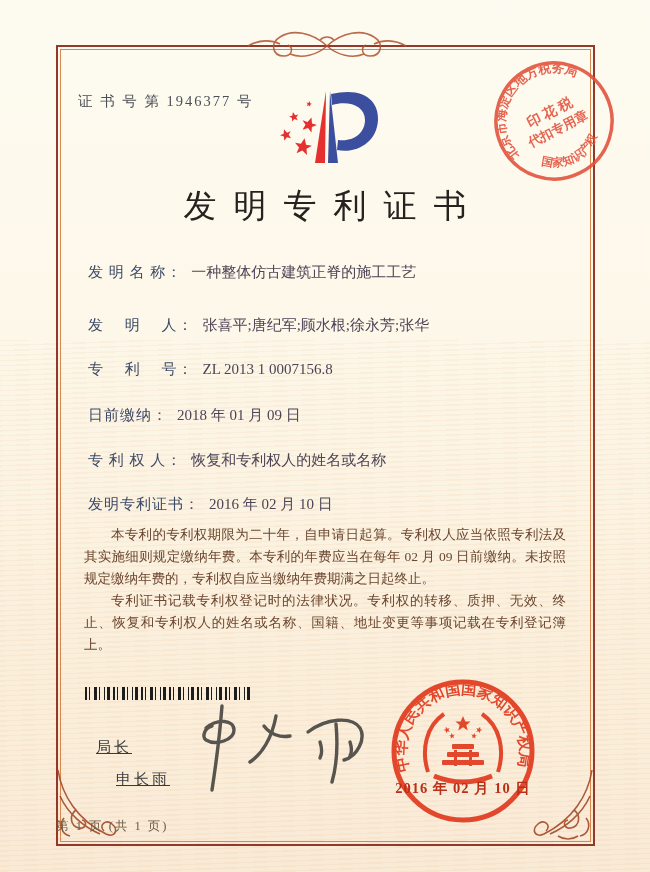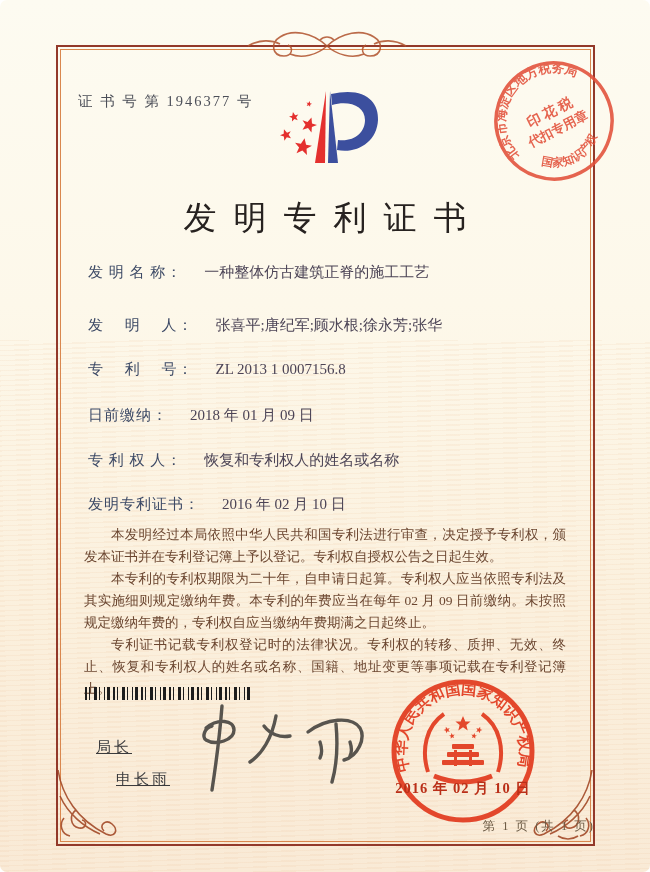--- a/index.html
+++ b/index.html
@@ -1,21 +1,20 @@
 <!DOCTYPE html>
 <html><head>
 <meta charset="utf-8">
 <style>
   * { margin:0; padding:0; box-sizing:border-box; }
   html,body { width:650px; height:872px; }
   body { font-family:"Liberation Serif","DejaVu Serif",serif; }
   .paper {
     position:relative; width:650px; height:872px; overflow:hidden;
     background:linear-gradient(180deg,#fdfbf1 0%,#fdf8ea 35%,#fbf0dd 70%,#f9ead6 100%);
-    border-radius:7px;
   }
   .moire {
     position:absolute; left:0; right:0; top:340px; bottom:0;
     background:repeating-linear-gradient(178deg, rgba(224,150,92,.14) 0 1.5px, rgba(255,255,255,0) 1.5px 5px);
     opacity:.55; pointer-events:none;
   }
   .frame {
     position:absolute; left:56px; top:45px; width:539px; height:801px;
     border:2px solid #93392a;
   }
@@ -24,27 +23,27 @@
   }
   .ornament { position:absolute; pointer-events:none; }
   .cert-no {
     position:absolute; left:78px; top:92px; font-size:14.5px; color:#4c4f58; letter-spacing:2px;
   }
   .logo { position:absolute; left:245px; top:78px; width:170px; height:108px; }
   .tax-seal {
     position:absolute; left:489px; top:56px; width:130px; height:130px; opacity:.88;
   }
   .title {
-    position:absolute; left:0; right:0; top:196px; text-align:center;
+    position:absolute; left:0; right:0; top:184px; text-align:center;
     font-size:33px; color:#272220; letter-spacing:17px; padding-left:17px; font-weight:500;
   }
   .fields { position:absolute; left:88px; top:263px; width:480px; }
   .row { position:absolute; left:0; font-size:15px; white-space:nowrap; }
   .row .lbl { color:#3d4a66; letter-spacing:1px;text-align:right; }
-  .row .val { color:#4c4456; margin-left:22px; }
+  .row .val { color:#4c4456; margin-left:9px; }
   .r0{top:0;} .r1{top:53px;} .r2{top:97px;} .r3{top:143px;} .r4{top:188px;} .r5{top:232px;}
   .body-text {
     position:absolute; left:84px; top:524px; width:482px;
     font-size:13.5px; line-height:22px; color:#6b4630; text-align:justify;
   }
   .body-text p { text-indent:2em; }
   .barcode {
     position:absolute; left:85px; top:687px; width:168px; height:13px;
     background:repeating-linear-gradient(90deg,
       #1d1d1d 0 2px, transparent 2px 4px,
@@ -56,21 +55,21 @@
   }
   .director { position:absolute; left:96px; top:738px; font-size:15px; color:#3a3a3c; letter-spacing:3px;text-decoration:underline; }
   .director .name { display:block; margin-top:13px;margin-left:20px; }
   .signature { position:absolute; left:168px; top:698px; width:210px; height:100px; }
   .big-seal { position:absolute; left:388px; top:676px; width:150px; height:150px; opacity:.92; }
   .seal-date {
     position:absolute; left:388px; top:779px; width:150px; text-align:center;
     font-size:14.5px; font-weight:bold; color:#ba2f18; letter-spacing:1px;
   }
   .footer {
-    position:absolute; left:56px; top:818px; width:539px; text-align:right;
+    position:absolute; left:56px; top:818px; width:539px; text-align:left;
     font-size:12.5px; color:#6b5a44; letter-spacing:2px;
   }
 </style>
 </head>
 <body>
 
 <div class="paper">
   <div class="moire"></div>
 
   <div class="frame"></div>
@@ -159,21 +158,20 @@
     </div>
     <div class="row r4">
       <span class="lbl">专 利 权 人：</span><span class="val">恢复和专利权人的姓名或名称</span>
     </div>
     <div class="row r5">
       <span class="lbl">发明专利证书：</span><span class="val">2016 年 02 月 10 日</span>
     </div>
   </div>
 
   <div class="body-text">
-    <p>本发明经过本局依照中华人民共和国专利法进行审查，决定授予专利权，颁发本证书并在专利登记簿上予以登记。专利权自授权公告之日起生效。</p>
     <p>本专利的专利权期限为二十年，自申请日起算。专利权人应当依照专利法及其实施细则规定缴纳年费。本专利的年费应当在每年 02 月 09 日前缴纳。未按照规定缴纳年费的，专利权自应当缴纳年费期满之日起终止。</p>
     <p>专利证书记载专利权登记时的法律状况。专利权的转移、质押、无效、终止、恢复和专利权人的姓名或名称、国籍、地址变更等事项记载在专利登记簿上。</p>
   </div>
 
   <div class="barcode"></div>
 
   <div class="director">
     <span>局长</span>
     <span class="name">申长雨</span>
   </div>

